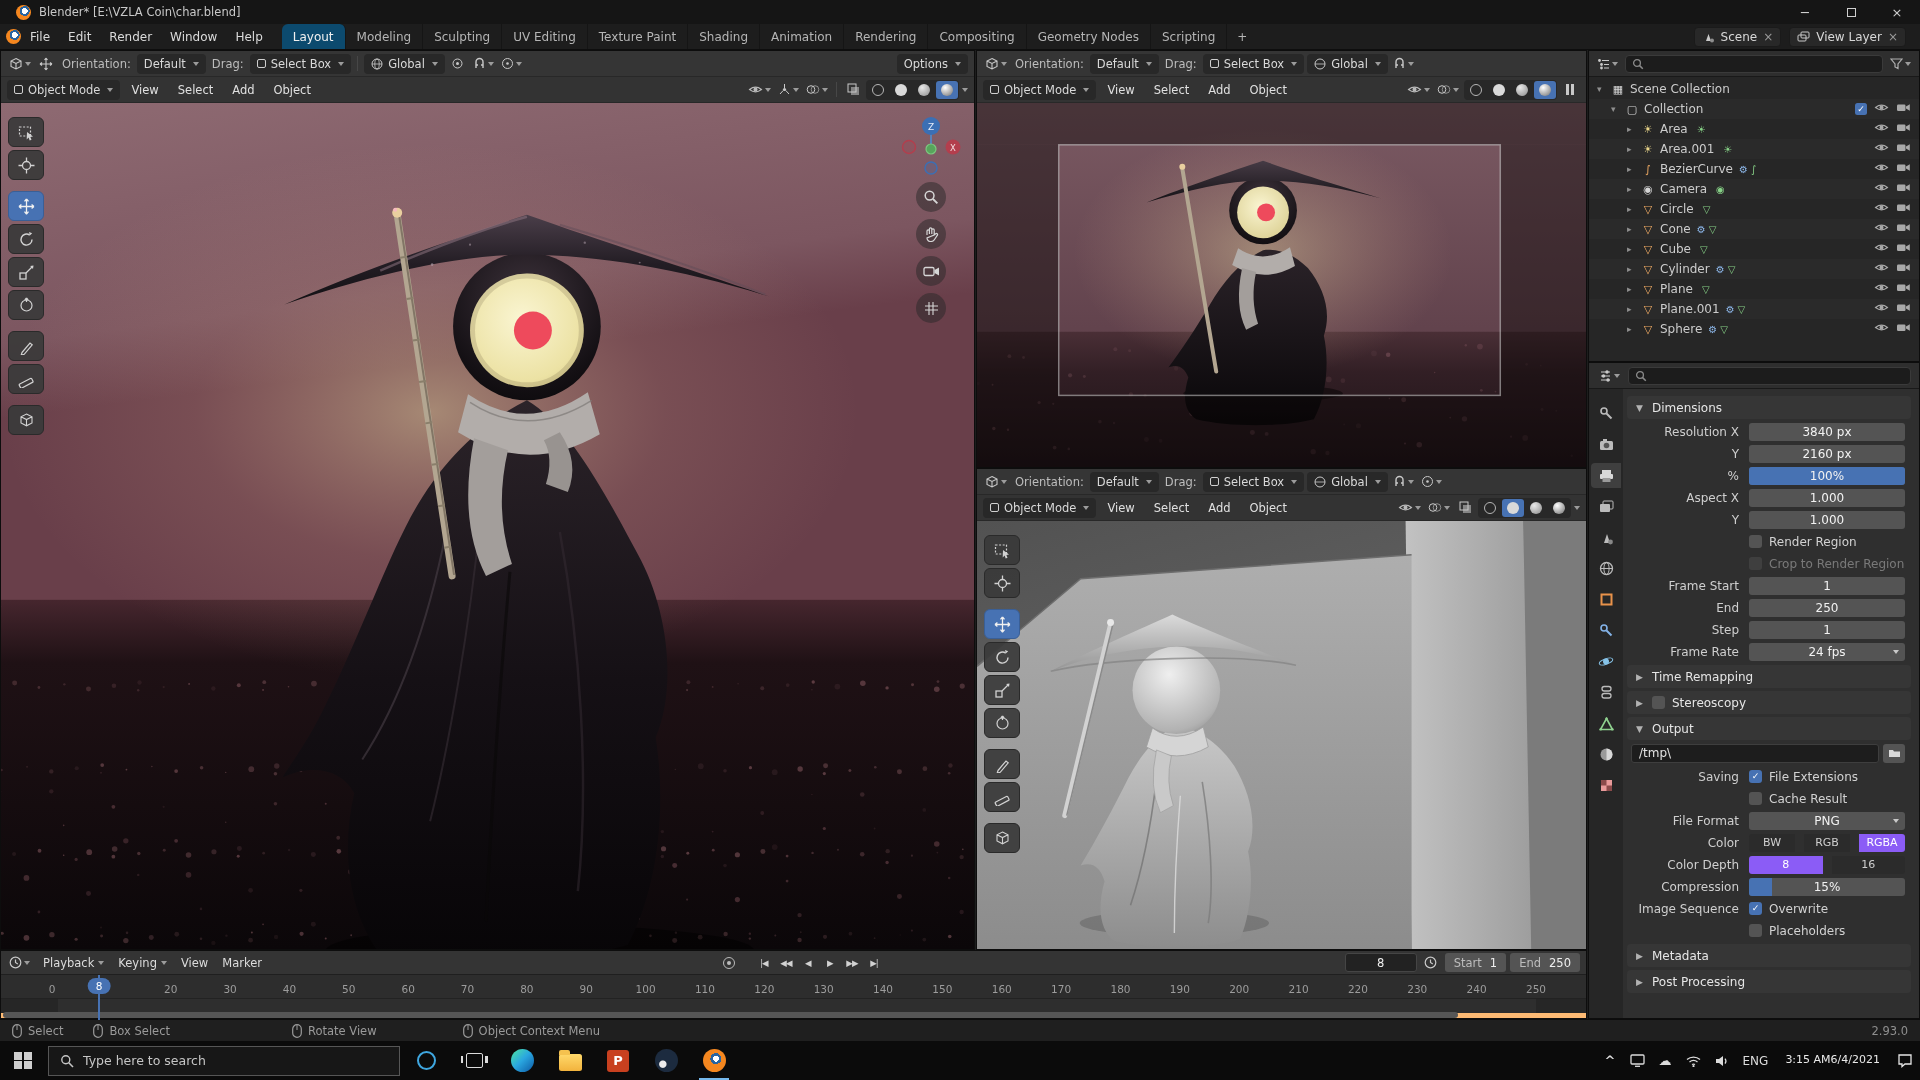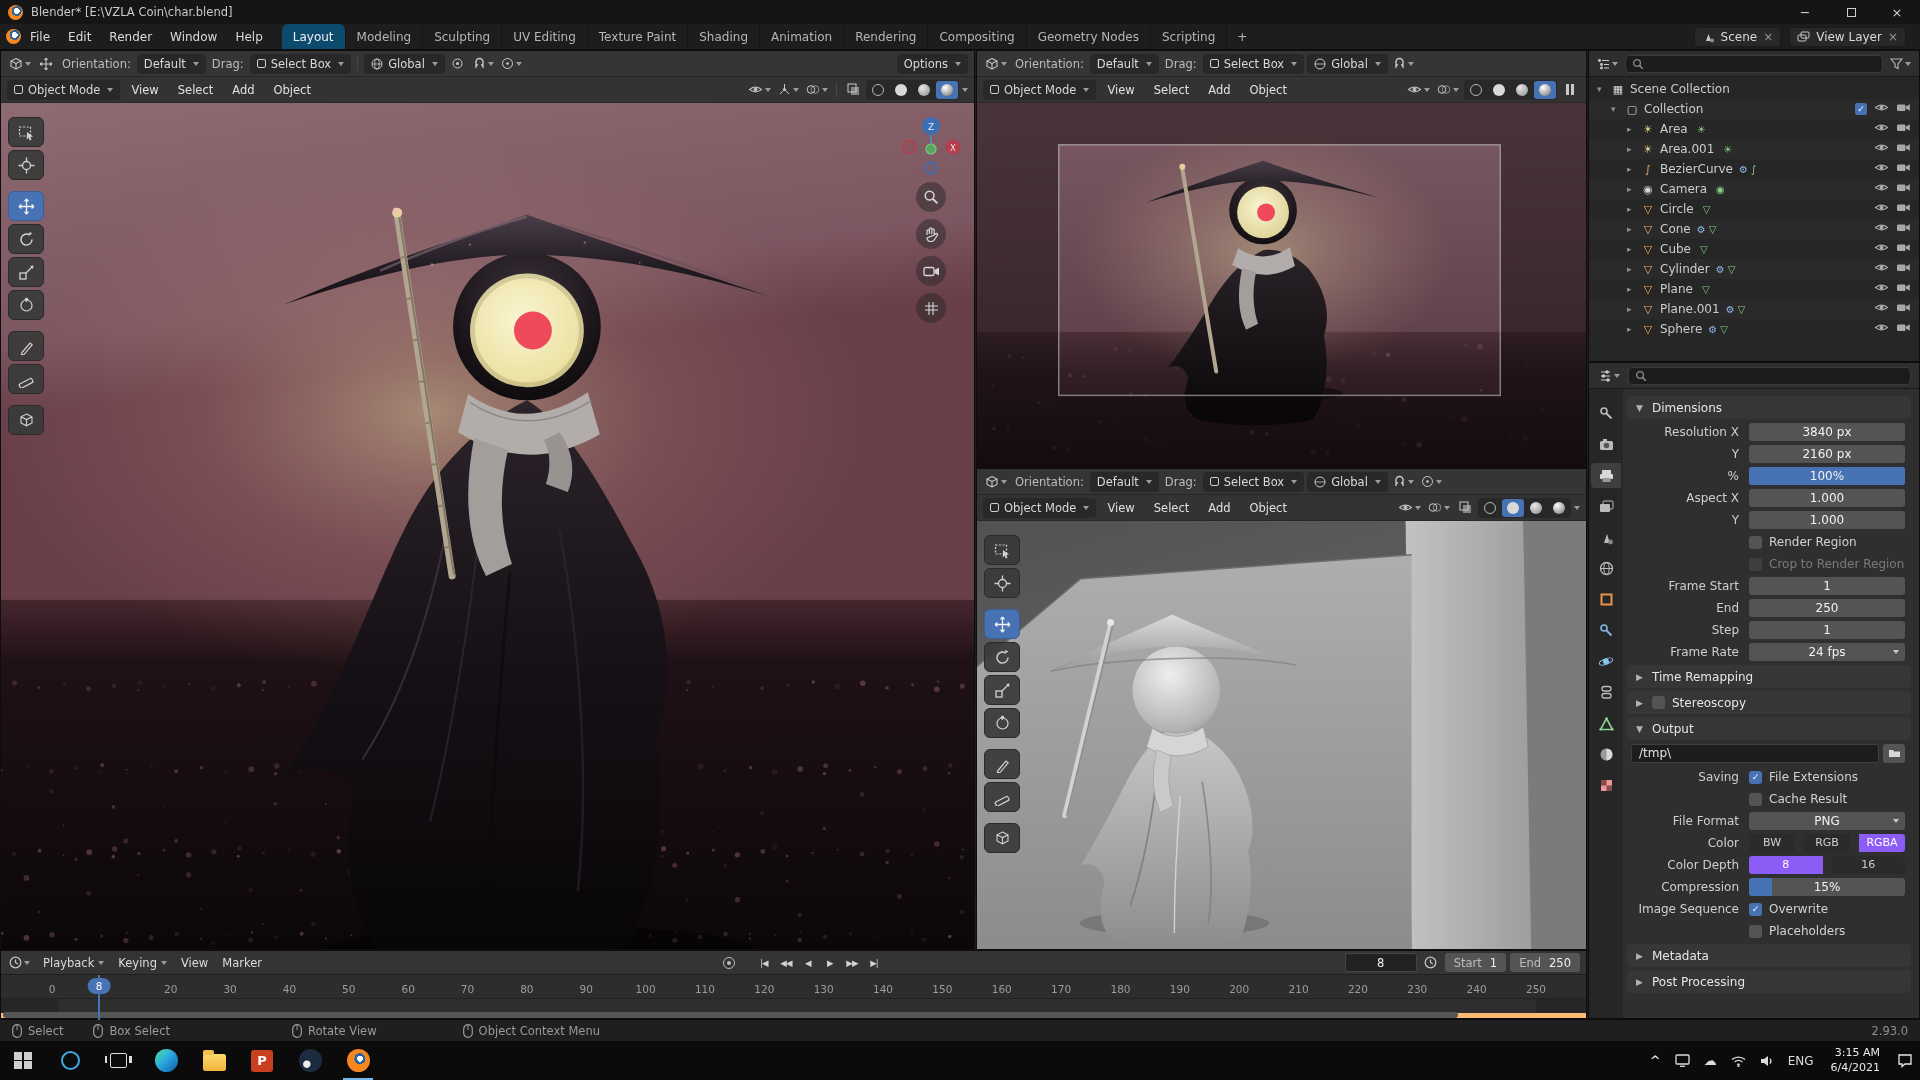--- a/index.html
+++ b/index.html
@@ -1,20 +1,20 @@
 <!DOCTYPE html>
 <html><head>
 <meta charset="utf-8">
 <style>
 *{box-sizing:border-box;margin:0;padding:0}
 html,body{width:1920px;height:1080px;overflow:hidden;background:#111}
 body{font-family:"DejaVu Sans","Liberation Sans",sans-serif;font-size:12px;color:#d5d5d5}
 #app{position:relative;width:1920px;height:1080px;background:#1d1d1d}
 
-.titlebar{position:absolute;left:0;top:0;width:1920px;height:24px;background:#151515;display:flex;align-items:center;color:#c9c9c9;font-size:11.5px;padding-left:8px;gap:8px}
+.titlebar{position:absolute;left:0;top:0;width:1920px;height:24px;background:#151515;display:flex;align-items:center;color:#c9c9c9;font-size:11.5px;padding-left:16px;gap:8px}
 .blender-mark{width:15px;height:15px;border-radius:50%;background:radial-gradient(circle at 58% 40%,#fff 0 3px,#2a65a0 3px 5px,#f5871f 5px 100%)}
 .win-btns{margin-left:auto;display:flex;height:100%}
 .win-btn{width:46px;display:flex;align-items:center;justify-content:center;color:#cfcfcf;font-size:13px}
 .win-btn .maxbox{width:9px;height:9px;border:1.2px solid #cfcfcf}
 
 .menubar{position:absolute;left:0;top:24px;width:1920px;height:26px;background:#1d1d1d;display:flex;align-items:center;border-bottom:1px solid #0e0e0e;padding:0 6px}
 .menu-item{padding:0 9px;color:#dadada}
 .ws-tabs{display:flex;margin-left:10px;height:100%;align-items:stretch}
 .ws-tab{display:flex;align-items:center;padding:0 11px;color:#b5b5b5;border-right:1px solid #151515;font-size:12px}
 .ws-tab.active{background:#0c4a6e;color:#f0f0f0;border-radius:6px 6px 0 0}
@@ -80,21 +80,21 @@
 .ptab.active{background:#3f3f3f}
 .pcontent{flex:1;padding:4px 4px 4px 0;font-size:12px;overflow:hidden}
 .psec{display:flex;align-items:center;gap:7px;height:23px;padding:0 9px;color:#e6e6e6;background:#363636;border-radius:4px;margin:3px 4px 2px 4px}
 .parrow{font-size:9px;color:#b2b2b2;width:9px}
 .prow{display:flex;align-items:center;height:21px;padding:0 10px 0 4px;margin:1px 0}
 .plabel{width:122px;text-align:right;padding-right:10px;color:#cfcfcf;flex:none;white-space:nowrap}
 .pfield{flex:1;background:#545454;border-radius:3px;height:18px;display:flex;align-items:center;justify-content:center;color:#f2f2f2;position:relative;overflow:hidden}
 .pfield .fill{position:absolute;left:0;top:0;bottom:0;background:#4772b3}
 .pfield span{position:relative;z-index:2}
 .pfield.ddl::after{content:"";width:0;height:0;border-left:3.5px solid transparent;border-right:3.5px solid transparent;border-top:4px solid #c9c9c9;position:absolute;right:6px;top:7px;z-index:3}
-.pcheck{display:flex;align-items:flex-end;gap:7px;color:#d2d2d2}
+.pcheck{display:flex;align-items:flex-start;gap:7px;color:#d2d2d2}
 .checkbox{width:13px;height:13px;border-radius:3px;background:#545454;flex:none;display:flex;align-items:center;justify-content:center;font-size:9px;color:#fff}
 .checkbox.checked{background:#4772b3}
 .dim{opacity:.45}
 .seg{flex:1;display:flex;gap:9px;height:18px}
 .sgi{flex:1;background:#2b2b2b;display:flex;align-items:center;justify-content:center;color:#cfcfcf;font-size:11px}
 .sgi:first-child{border-radius:3px 0 0 3px}.sgi:last-child{border-radius:0 3px 3px 0}
 .sgi.active{background:#8b5cf6;color:#fff}
 .pathrow{display:flex;align-items:center;gap:4px;padding:0 10px 0 8px;height:22px;margin:2px 0}
 .pathfield{flex:1;display:flex;align-items:center;height:19px;background:#1d1d1d;border:1px solid #3e3e3e;border-radius:3px;padding:0 7px;color:#e2e2e2}
 .folder-btn{width:22px;height:19px;background:#545454;border-radius:3px;display:flex;align-items:center;justify-content:center}
@@ -139,21 +139,21 @@
 .ic-taskview::before{left:-6px}.ic-taskview::after{right:-6px}
 .ic-edge{width:23px;height:23px;border-radius:50%;background:linear-gradient(135deg,#49e0a8 5%,#2aa7e0 48%,#0c59a4 100%)}
 .ic-folder{width:23px;height:17px;background:linear-gradient(#ffd96b,#f2b33d);border-radius:2.5px;position:relative;margin-top:3px}
 .ic-folder::before{content:"";position:absolute;top:-4px;left:0;width:11px;height:5px;background:#f5c24f;border-radius:2px 2px 0 0}
 .ic-ppt{width:22px;height:22px;border-radius:3px;background:#c8401f;display:flex;align-items:center;justify-content:center}
 .ic-ppt::before{content:"P";color:#fff;font-weight:bold;font-size:13px}
 .ic-steam{width:23px;height:23px;border-radius:50%;background:radial-gradient(circle at 34% 66%,#ececec 0 3.2px,#1c2b3f 4.2px),linear-gradient(#2a3f5f,#101826)}
 .ic-blender{width:23px;height:23px;border-radius:50%;background:radial-gradient(circle at 56% 42%,#fff 0 3px,#2a65a0 3px 5.5px,#f5871f 5.5px 100%)}
 .tray{margin-left:auto;display:flex;align-items:center;height:100%}
 .tray-item{padding:0 7px;color:#dcdcdc;display:flex;align-items:center;font-size:13px}
-.tb-clock{display:flex;flex-direction:column;align-items:flex-end;justify-content:center;font-size:11px;line-height:1.3;color:#eaeaea;padding:0 10px}
+.tb-clock{display:flex;align-items:flex-end;justify-content:center;font-size:11px;line-height:1.3;color:#eaeaea;padding:0 10px}
 svg text{font-family:"DejaVu Sans",sans-serif}
 </style>
 </head>
 <body>
 
 <div id="app">
 
   <div class="titlebar">
     <span class="blender-mark"></span>
     <span>Blender* [E:\VZLA Coin\char.blend]</span>
@@ -1865,20 +1865,27 @@
 
   <div class="taskbar">
     <span class="tb-start">
         <span class="win-logo">
           <i></i>
           <i></i>
           <i></i>
           <i></i>
         </span>
       </span>
+    <div class="tb-search">
+      <svg width="14" height="14">
+          <circle cx="5.8" cy="5.8" r="4" fill="none" stroke="#c6c6c6" stroke-width="1.4"></circle>
+          <line x1="8.8" y1="8.8" x2="13" y2="13" stroke="#c6c6c6" stroke-width="1.6"></line>
+        </svg>
+      <span>Type here to search</span>
+    </div>
     <span class="tb-icon">
         <span class="ic-cortana"></span>
       </span>
     <span class="tb-icon">
         <span class="ic-taskview"></span>
       </span>
     <span class="tb-icon">
         <span class="ic-edge"></span>
       </span>
     <span class="tb-icon">

